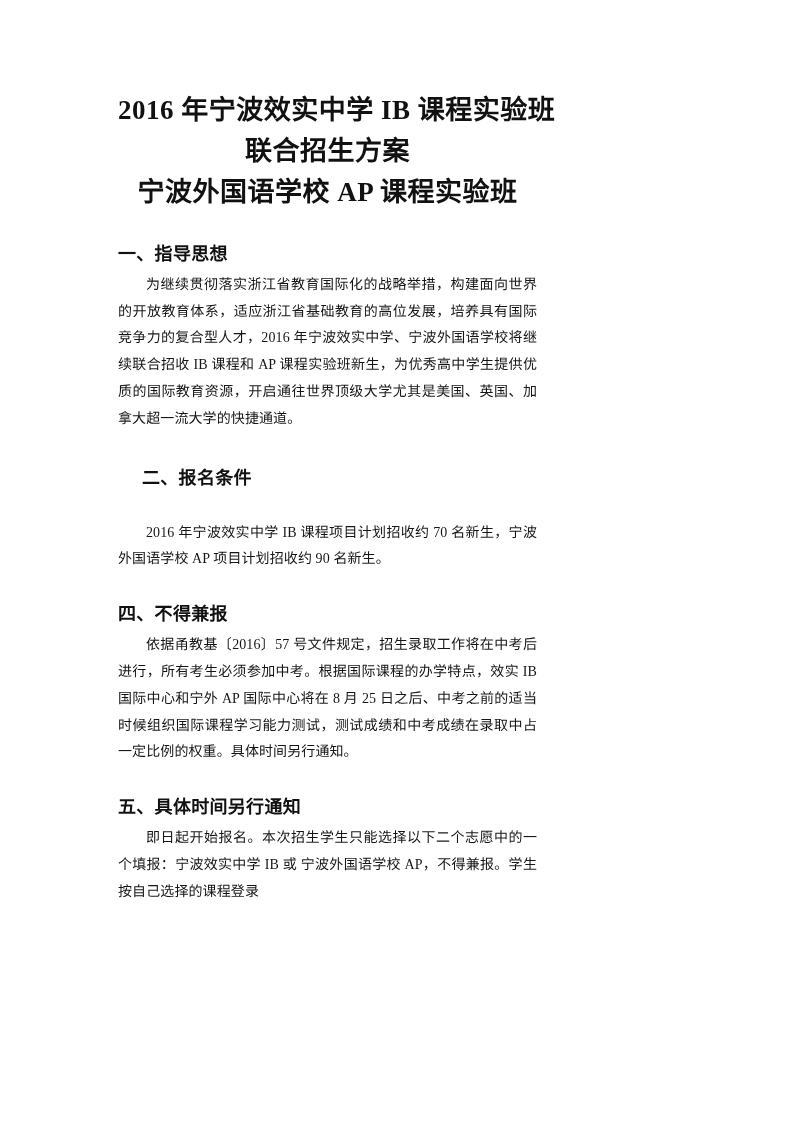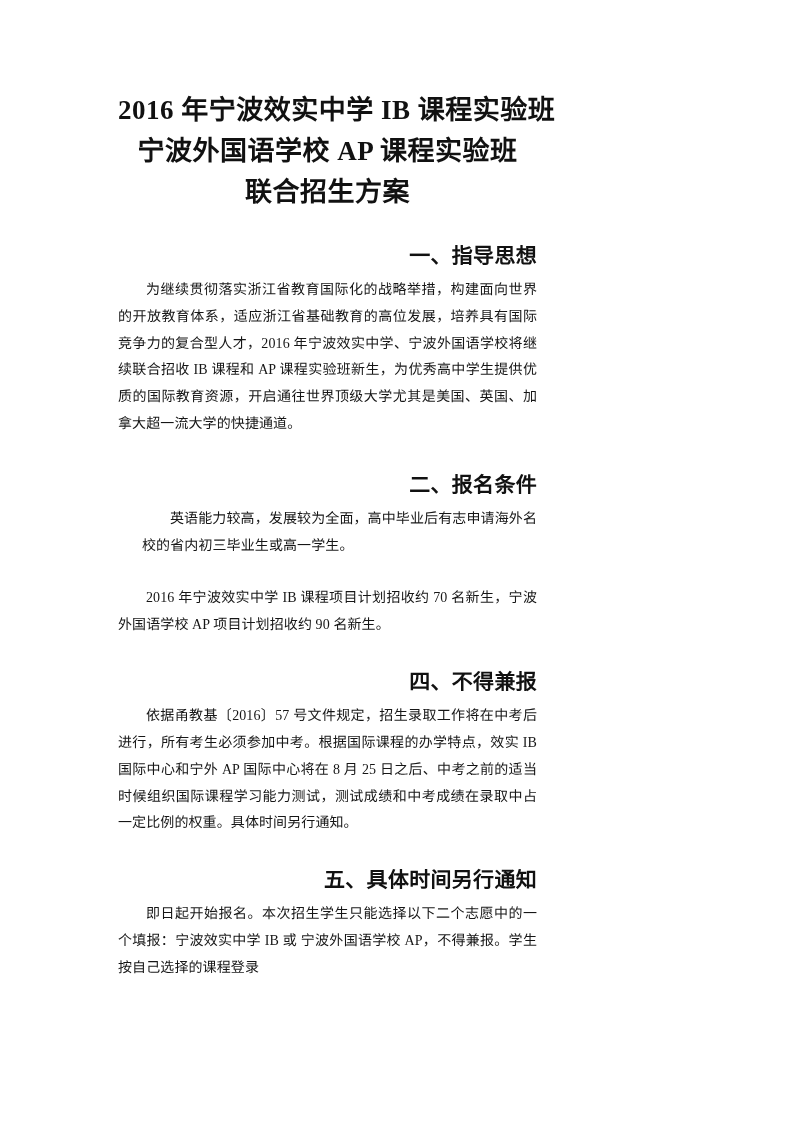--- a/index.html
+++ b/index.html
@@ -32,26 +32,25 @@
   }
   .doc-title .tline {
     display: block;
     white-space: nowrap;
   }
   .section {
     margin-top: 18px;
   }
   .section-heading {
     font-weight: bold;
-    font-size: 21px;
+    font-size: 18px;
     line-height: 1.7;
     margin: 0 0 2px 0;
     letter-spacing: 0.3px;
     color: #111;
-    text-align: right;
   }
   .para {
     font-size: 14px;
     line-height: 1.92;
     text-align: justify;
     text-justify: inter-ideograph;
     margin: 0;
     text-indent: 2em;
     letter-spacing: 0.1px;
     color: #161616;
@@ -60,32 +59,31 @@
   .sec-gap-md { margin-top: 26px; }
   .title-block { margin-bottom: 26px; }
 </style>
 </head>
 <body>
 
 <div class="page">
 
   <div class="doc-title title-block">
     <span class="tline">2016 年宁波效实中学 IB 课程实验班</span>
+    <span class="tline">联合招生方案</span>
     <span class="tline">宁波外国语学校 AP 课程实验班</span>
-    <span class="tline">联合招生方案</span>
   </div>
 
   <div class="section">
     <p class="section-heading">一、指导思想</p>
     <p class="para">为继续贯彻落实浙江省教育国际化的战略举措，构建面向世界的开放教育体系，适应浙江省基础教育的高位发展，培养具有国际竞争力的复合型人才，2016 年宁波效实中学、宁波外国语学校将继续联合招收 IB 课程和 AP 课程实验班新生，为优秀高中学生提供优质的国际教育资源，开启通往世界顶级大学尤其是美国、英国、加拿大超一流大学的快捷通道。</p>
   </div>
 
   <div class="section sec-gap-lg">
     <p class="section-heading">二、报名条件</p>
-    <p class="para">英语能力较高，发展较为全面，高中毕业后有志申请海外名校的省内初三毕业生或高一学生。</p>
   </div>
 
   <div class="section sec-gap-md">
     <p class="para">2016 年宁波效实中学 IB 课程项目计划招收约 70 名新生，宁波外国语学校 AP 项目计划招收约 90 名新生。</p>
   </div>
 
   <div class="section sec-gap-md">
     <p class="section-heading">四、不得兼报</p>
     <p class="para">依据甬教基〔2016〕57 号文件规定，招生录取工作将在中考后进行，所有考生必须参加中考。根据国际课程的办学特点，效实 IB 国际中心和宁外 AP 国际中心将在 8 月 25 日之后、中考之前的适当时候组织国际课程学习能力测试，测试成绩和中考成绩在录取中占一定比例的权重。具体时间另行通知。</p>
   </div>

